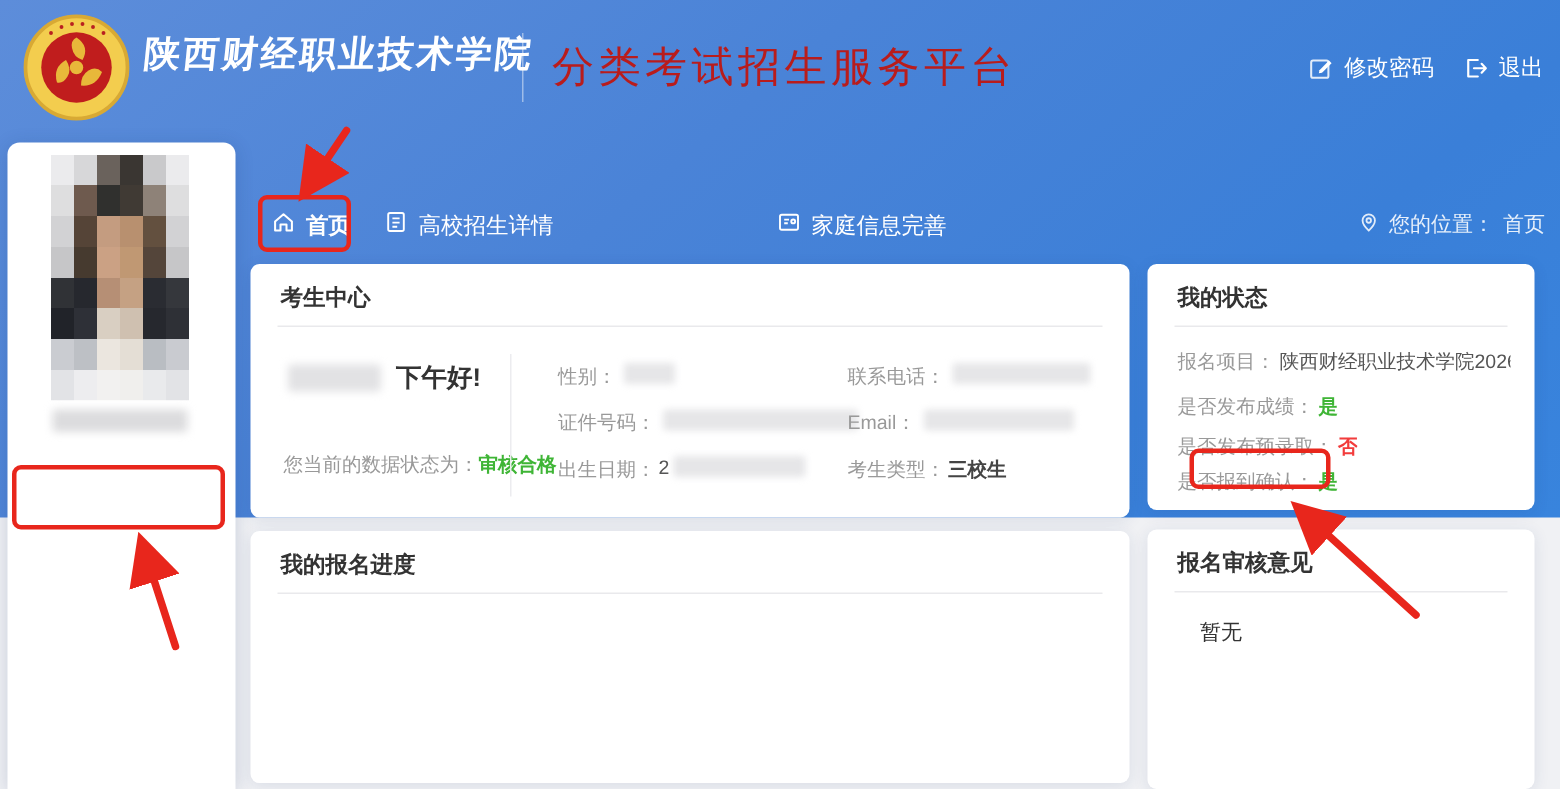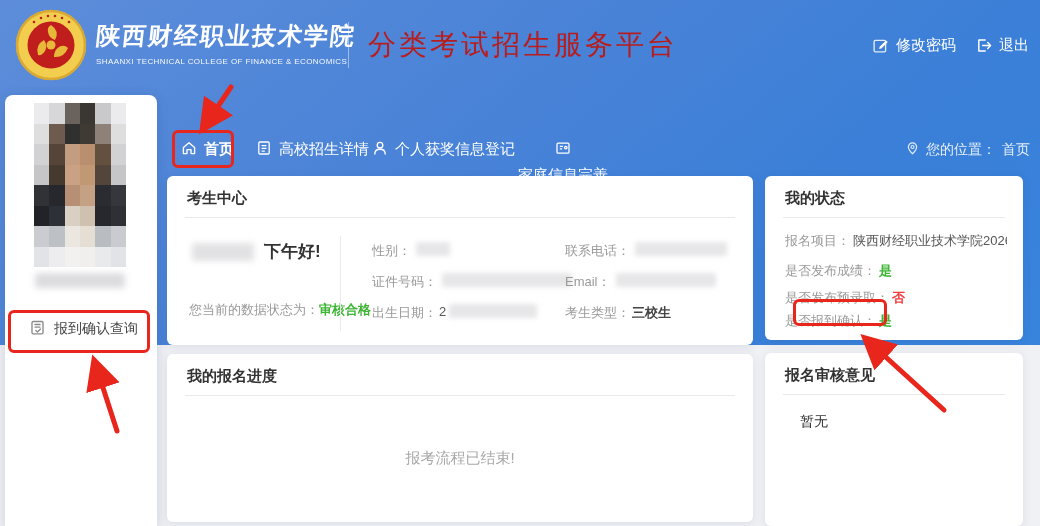--- a/index.html
+++ b/index.html
@@ -90,21 +90,20 @@
           <circle cx="27" cy="10" r="1.3"></circle>
           <circle cx="34" cy="8" r="1.3"></circle>
         <circle cx="41" cy="8" r="1.3"></circle>
           <circle cx="48" cy="10" r="1.3"></circle>
           <circle cx="55" cy="14" r="1.3"></circle>
       </g>
     </svg>
   </div>
   <div class="school-block">
     <div class="school-name">陕西财经职业技术学院</div>
-    <div class="school-en">SHAANXI TECHNICAL COLLEGE OF FINANCE &amp; ECONOMICS</div>
   </div>
   <div class="header-divider"></div>
   <div class="platform-title">分类考试招生服务平台</div>
 
   <div class="header-link" style="left:872px;">
     <span>
       <svg width="17" height="17" viewBox="0 0 20 20" fill="none" stroke="#ffffff" stroke-width="1.6">
         <rect x="2.5" y="4" width="13.5" height="13.5" rx="1.5" opacity=".85"></rect>
         <path d="M9 11.5 L16.5 4 L18.5 6 L11 13.5 L8.5 14z" fill="#ffffff" stroke="none"></path>
       </svg>
@@ -131,30 +130,21 @@
   </div>
   <div class="nav-tab" style="left:256px;">
     <span>
       <svg width="16" height="16" viewBox="0 0 20 20" fill="none" stroke="#ffffff" stroke-width="1.6" stroke-linejoin="round">
         <rect x="3.5" y="2.5" width="13" height="15" rx="1.5"></rect>
         <path d="M7 7 H13 M7 10.5 H13 M7 14 H11"></path>
       </svg>
     </span>
     <span>高校招生详情</span>
   </div>
-  <div class="nav-tab" style="left:372px;">
-    <span>
-      <svg width="16" height="16" viewBox="0 0 20 20" fill="none" stroke="#ffffff" stroke-width="1.7" stroke-linecap="round">
-        <circle cx="10" cy="6.5" r="3.5"></circle>
-        <path d="M3.5 17.5 C3.5 13.5 6 11.5 10 11.5 C14 11.5 16.5 13.5 16.5 17.5"></path>
-      </svg>
-    </span>
-    <span>个人获奖信息登记</span>
-  </div>
-  <div class="nav-tab" style="left:518px;flex-direction:column;">
+  <div class="nav-tab" style="left:518px;">
     <span>
       <svg width="16" height="16" viewBox="0 0 20 20" fill="none" stroke="#ffffff" stroke-width="1.6" stroke-linejoin="round">
         <rect x="2.5" y="4" width="15" height="12.5" rx="1.5"></rect>
         <path d="M6 8 H10 M6 11 H9"></path>
         <circle cx="13.5" cy="9.5" r="1.6"></circle>
       </svg>
     </span>
     <span>家庭信息完善</span>
   </div>
   <div class="breadcrumb">
@@ -215,30 +205,20 @@
           <rect x="5" y="6" width="1" height="1" fill="#c9cbd0"></rect>
         <rect x="0" y="7" width="1" height="1" fill="#e2e3e6"></rect>
           <rect x="1" y="7" width="1" height="1" fill="#ededef"></rect>
           <rect x="2" y="7" width="1" height="1" fill="#f2f1f0"></rect>
           <rect x="3" y="7" width="1" height="1" fill="#f0efed"></rect>
           <rect x="4" y="7" width="1" height="1" fill="#e9eaec"></rect>
           <rect x="5" y="7" width="1" height="1" fill="#e2e3e6"></rect>
       </svg>
     </div>
     <div class="name-blur"></div>
-    <div class="side-menu-item">
-      <span class="icon-gray">
-        <svg width="17" height="17" viewBox="0 0 20 20" fill="none" stroke="#8a8a8a" stroke-width="1.6" stroke-linejoin="round" stroke-linecap="round">
-          <rect x="3.5" y="3" width="13" height="14.5" rx="1.5"></rect>
-          <path d="M7 6.5 H13 M7 9.5 H13"></path>
-          <path d="M8 13.5 L10 15.2 L13.5 11.8"></path>
-        </svg>
-      </span>
-      <span>报到确认查询</span>
-    </div>
   </div>
 
   <div class="card card-candidate">
     <div class="card-title">考生中心</div>
     <div class="card-divider"></div>
     <div class="greeting">
       <span class="greet-name-blur"></span>
       <span class="greet-text">下午好!</span>
     </div>
     <div class="data-status">
@@ -290,21 +270,20 @@
       <span>是否发布预录取：</span><span class="sv sv-red">否</span>
     </div>
     <div class="status-row" style="top:136px;">
       <span>是否报到确认：</span><span class="sv sv-green">是</span>
     </div>
   </div>
 
   <div class="card card-progress">
     <div class="card-title">我的报名进度</div>
     <div class="card-divider"></div>
-    <div class="progress-empty">报考流程已结束!</div>
   </div>
 
   <div class="card card-review">
     <div class="card-title">报名审核意见</div>
     <div class="card-divider"></div>
     <div class="review-content">暂无</div>
   </div>
 
   <div class="anno-box" style="left:172px; top:130px; width:62px; height:38px;"></div>
   <div class="anno-box" style="left:8px; top:310px; width:142px; height:43px;"></div>

